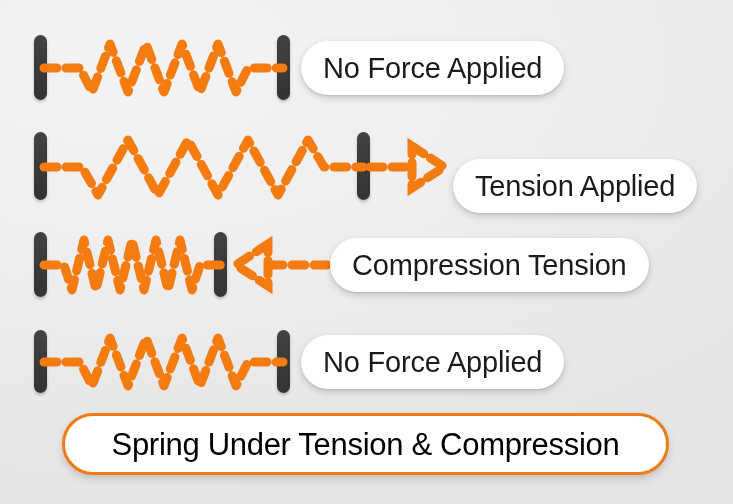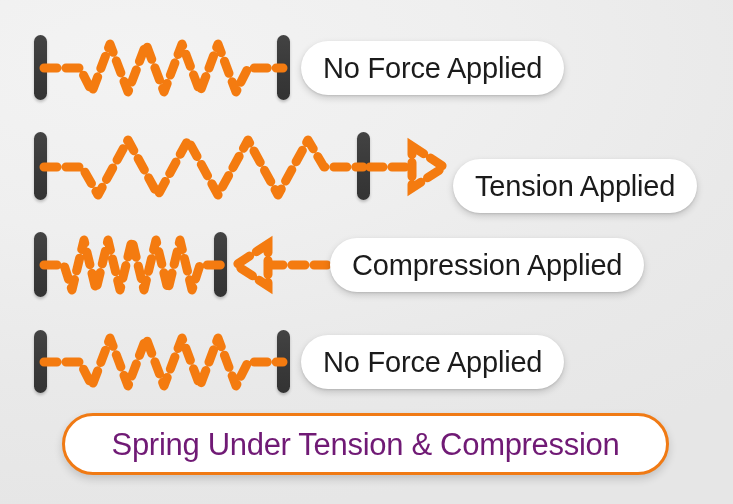--- a/index.html
+++ b/index.html
@@ -99,21 +99,21 @@
     align-items: center;
     justify-content: center;
     background: #ffffff;
     border: 3px solid #f07a14;
     border-radius: 34px;
     box-sizing: border-box;
     box-shadow: 0 4px 8px rgba(0,0,0,0.16);
   }
   #title-text {
     font-size: 31px;
-    color: #701a75;
+    color: #000000;
     letter-spacing: -0.3px;
     line-height: 1;
   }
 </style>
 </head>
 <body>
 
 <div id="stage">
 
   <div class="row" style="top:0;height:125px;">
@@ -164,21 +164,21 @@
     </div>
 
     <div class="springwrap" style="left:228px;top:32px;">
       <svg width="110" height="66" viewBox="0 0 110 66">
         <path class="arrow-head" d="M 40 12 L 8 33 L 40 54 Z"></path>
         <path class="arrow-path" d="M 42 33 L 104 33"></path>
       </svg>
     </div>
 
     <div class="pill" style="left:330px;top:238px;height:54px;top:38px;">
-      <span class="pill-text">Compression Applied</span>
+      <span class="pill-text">Compression Tension</span>
     </div>
   </div>
 
   <div class="row" style="top:297px;height:100px;">
     <div class="post" style="left:34px;top:33px;height:63px;"></div>
     <div class="post" style="left:277px;top:33px;height:63px;"></div>
 
     <div class="springwrap" style="left:40px;top:33px;">
       <svg width="250" height="64" viewBox="0 0 250 64">
         <path class="spring-path" d="M 4 32 L 40 32 L 52 56 L 70 8 L 88 56 L 106 8 L 124 56 L 142 8 L 160 56 L 178 8 L 196 56 L 208 32 L 243 32"></path>

